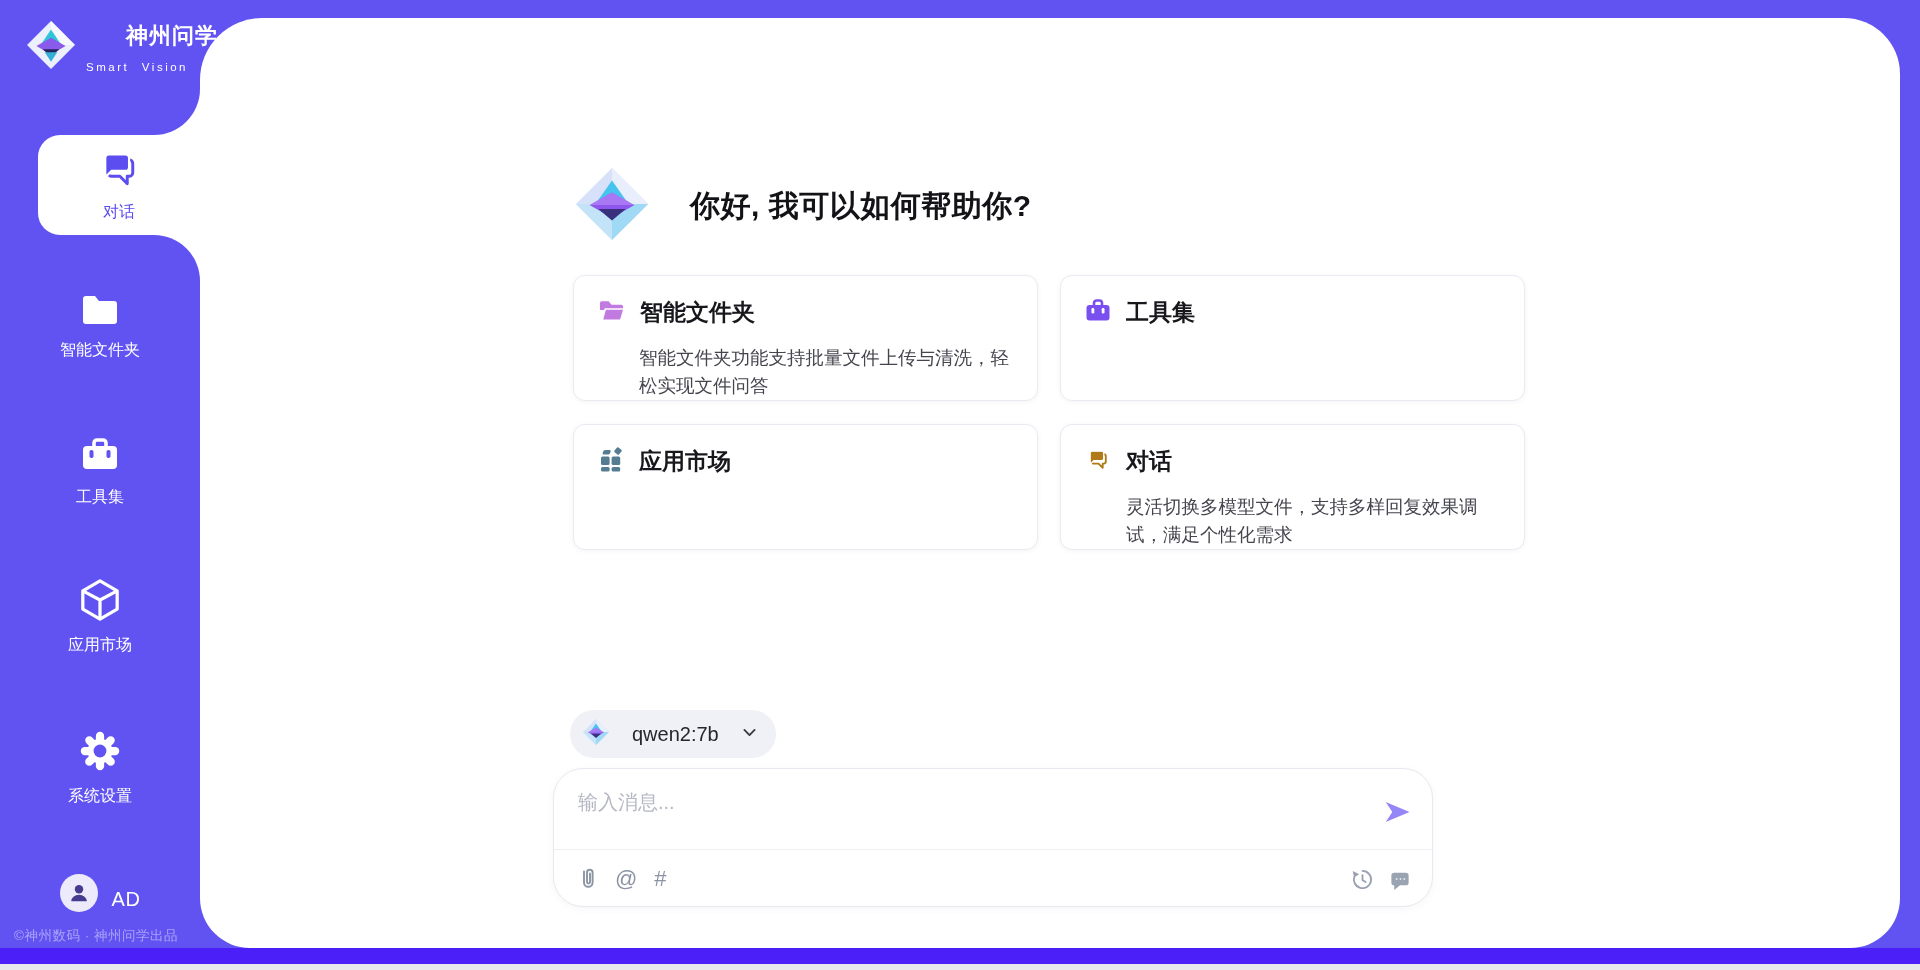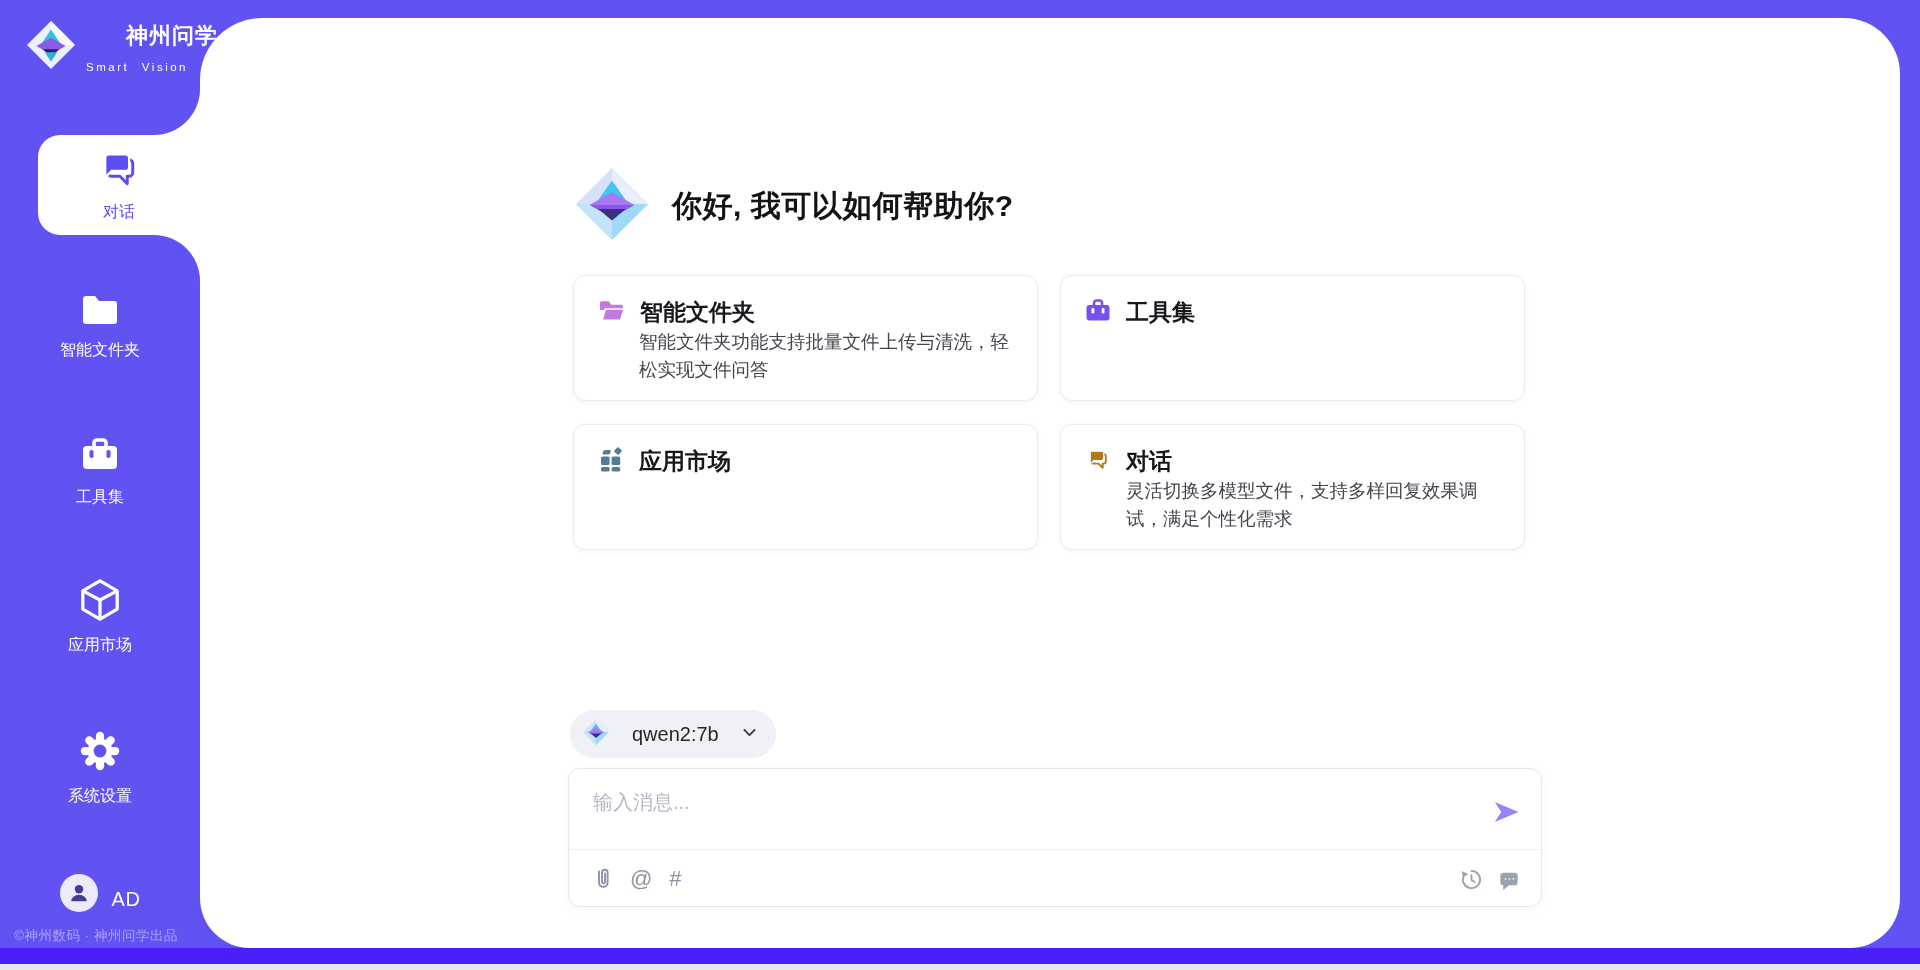--- a/index.html
+++ b/index.html
@@ -59,45 +59,45 @@
   }
   #user-row .uname { color:#fff; font-size:20px; letter-spacing:.5px;margin-top:12px; }
 
   #copyright {
     position:absolute; left:14px; top:927px; z-index:6;
     color:rgba(255,255,255,.45); font-size:13.5px; letter-spacing:.5px;text-align:right;
   }
 
   
   #greeting { position:absolute; left:373px; top:147px; display:flex; align-items:center; gap:21px; }
-  #greeting h1 { font-size:30px; font-weight:700; color:#121217; letter-spacing:.5px; }
+  #greeting h1 { font-size:30px; font-weight:700; color:#121217; letter-spacing:.5px;margin-left:18px; }
 
   #cards {
     position:absolute; left:373px; top:257px;
     display:grid; grid-template-columns:465px 465px; gap:23px 22px;
   }
   .card {
     background:#fff; border:1px solid #EAEAF2; border-radius:12px;
     min-height:126px; padding:21px 18px 0 24px;
     box-shadow:0 1px 5px rgba(30,30,80,.05); cursor:pointer;
   }
   .card-head { display:flex; align-items:center; gap:15px; }
   .card-title { font-size:23px; font-weight:700; color:#17171C; }
-  .card-desc { margin:0 0 0 41px; font-size:18.5px; line-height:1.5; color:#45454E; max-width:385px; }
+  .card-desc { margin:16px 0 0 41px; font-size:18.5px; line-height:1.5; color:#45454E; max-width:385px; }
 
   #model-pill {
     position:absolute; left:370px; top:692px; height:48px;
     display:inline-flex; align-items:center; gap:22px;
     background:#EFF1F6; border-radius:24px; padding:0 18px 0 12px; cursor:pointer;
   }
   #model-pill .model-name { font-size:20px; color:#26262C; }
 
   #composer {
-    position:absolute; left:368px; top:750px; width:974px; height:139px;
-    background:#fff; border:1.5px solid #E8E8F0; border-radius:12px;
+    position:absolute; left:353px; top:750px; width:880px; height:139px;
+    background:#fff; border:1.5px solid #E8E8F0; border-radius:30px;
     box-shadow:0 2px 8px rgba(30,30,80,.04);
   }
   #composer textarea {
     position:absolute; left:24px; top:20px; width:860px; height:52px;
     border:none; outline:none; resize:none; font-size:20px; color:#33333a;
     font-family:"Liberation Sans","DejaVu Sans",sans-serif; background:transparent;
   }
   #composer textarea::placeholder { color:#B5B7C3; }
   #send-btn { position:absolute; right:20px; top:28px; background:none; border:none; cursor:pointer; }
   #composer .divider { position:absolute; left:0; right:0; top:80px; border-top:1.5px solid #EEEEF3; }

